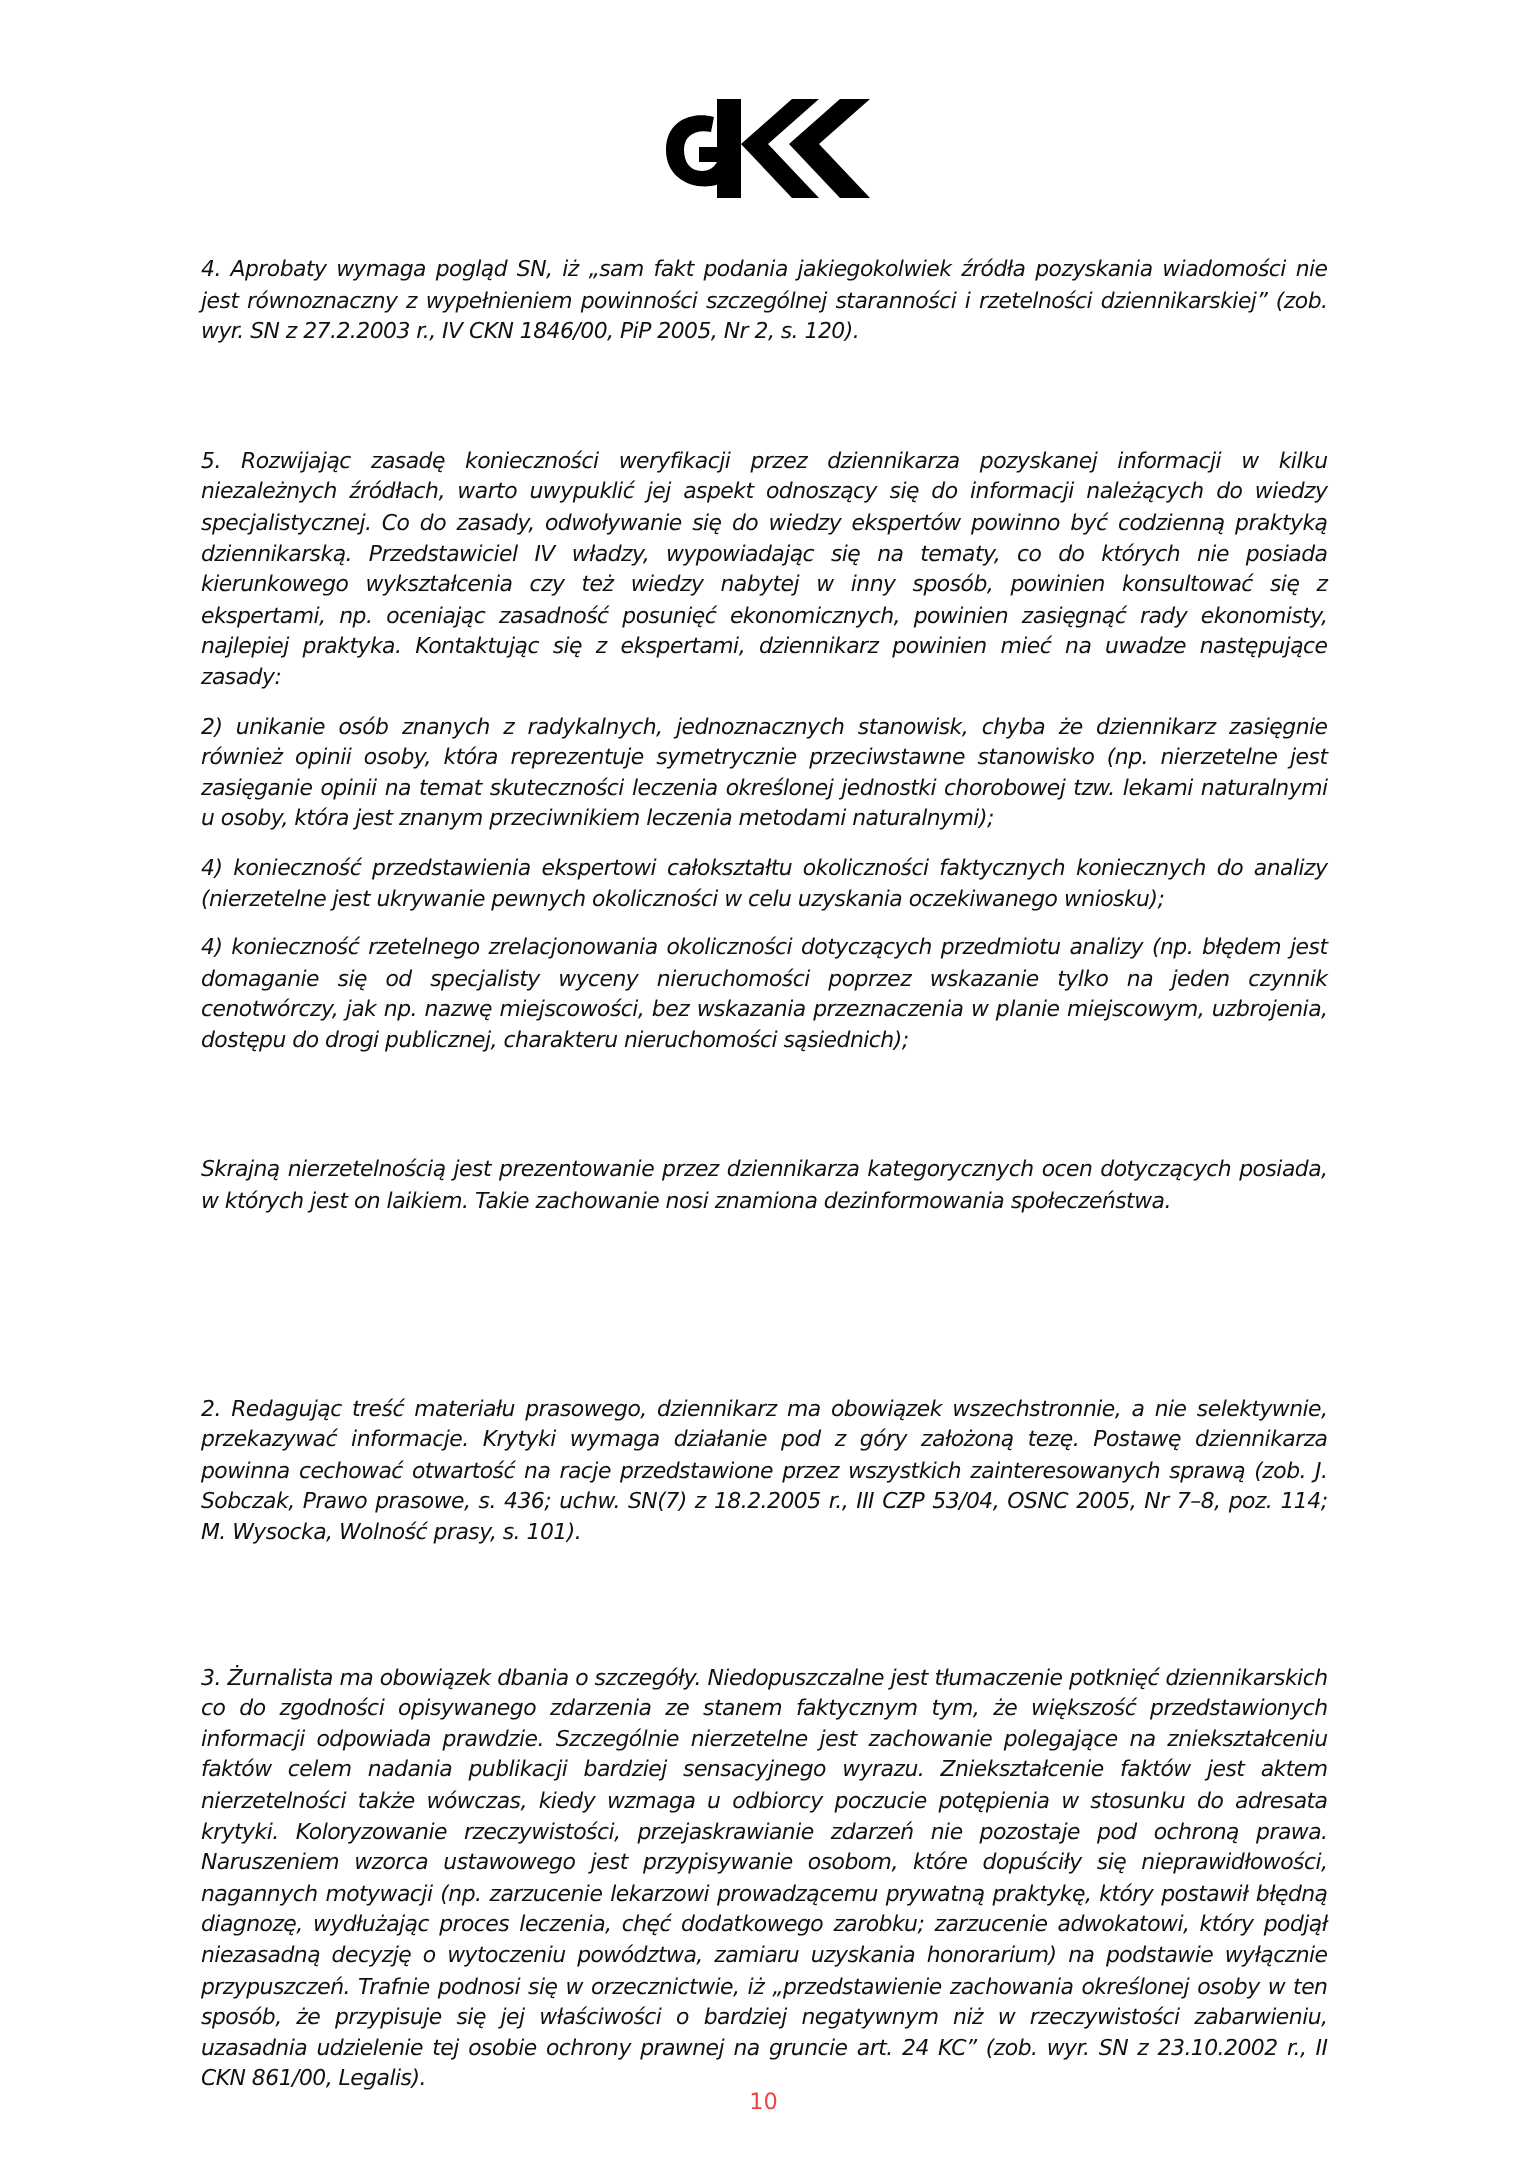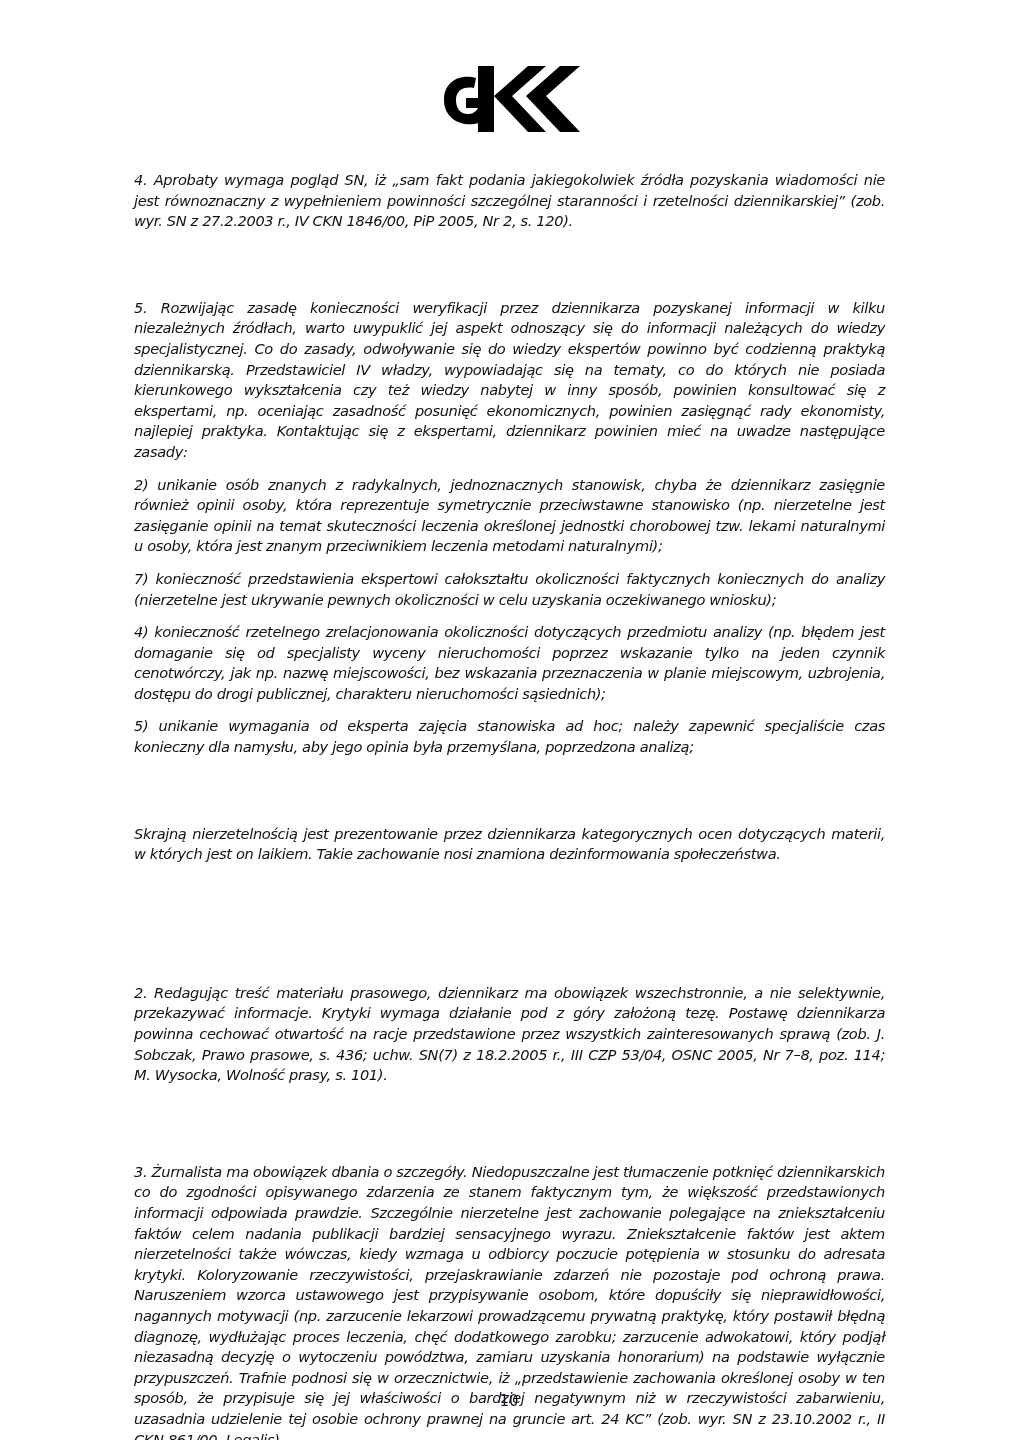--- a/index.html
+++ b/index.html
@@ -9,21 +9,21 @@
     position: absolute; left: 122px; top: 158px; width: 775px;
     font-family: "DejaVu Sans", sans-serif; font-size: 14.6px; line-height: 20.6px;
     font-style: italic; text-align: justify; letter-spacing: -0.35px;
   }
   .content p { margin: 12px; }
   .content b { font-weight: normal; }
   .gap-md { height: 42px; }
   .heading { font-weight: bold; }
   .page-num {
     position: absolute; left: 0; width: 1018px; top: 1392px; text-align: center;
-    font-family: "DejaVu Sans", sans-serif; font-size: 15px; color: #0f172a;
+    font-family: "DejaVu Sans", sans-serif; font-size: 15px; color: #ef4444;
   }
 </style>
 </head>
 <body>
 
 <svg class="logo" viewBox="0 0 145 72">
 
   <path d="M36 18 C22 14 4 20 4 40 C4 58 20 66 34 64 C42 63 48 58 50 52 L50 38 L26 38 L26 48 L38 48 C36 52 32 54 28 54 C20 54 16 48 16 40 C16 30 24 26 34 28 Z" fill="#000"></path>
 
   <rect x="38" y="6" width="16" height="66" fill="#000"></rect>
@@ -31,26 +31,25 @@
 
   <polygon points="86,36 120,6 140,6 106,36 140,72 120,72" fill="#000"></polygon>
 </svg>
 
 <div class="content">
   <p><span>4. Aprobaty wymaga pogląd SN, iż „sam fakt podania jakiegokolwiek źródła pozyskania wiadomości nie jest równoznaczny z wypełnieniem powinności szczególnej staranności i rzetelności dziennikarskiej” (zob. wyr. SN z 27.2.2003 r., IV CKN 1846/00, PiP 2005, Nr 2, s. 120).</span></p>
   <div class="gap-md"></div>
 
   <p><span>5. Rozwijając zasadę konieczności weryfikacji przez dziennikarza pozyskanej informacji w kilku niezależnych źródłach, warto uwypuklić jej aspekt odnoszący się do informacji należących do wiedzy specjalistycznej. Co do zasady, odwoływanie się do wiedzy ekspertów powinno być codzienną praktyką dziennikarską. </span><b>Przedstawiciel IV władzy, wypowiadając się na tematy, co do których nie posiada kierunkowego wykształcenia czy też wiedzy nabytej w inny sposób, powinien konsultować się z ekspertami</b><span>, np. oceniając zasadność posunięć ekonomicznych, powinien zasięgnąć rady ekonomisty, najlepiej praktyka. Kontaktując się z ekspertami, dziennikarz powinien mieć na uwadze następujące zasady:</span></p>
   <p>2) unikanie osób znanych z radykalnych, jednoznacznych stanowisk, chyba że dziennikarz zasięgnie również opinii osoby, która reprezentuje symetrycznie przeciwstawne stanowisko (np. nierzetelne jest zasięganie opinii na temat skuteczności leczenia określonej jednostki chorobowej tzw. lekami naturalnymi u osoby, która jest znanym przeciwnikiem leczenia metodami naturalnymi);</p>
-  <p>7) konieczność przedstawienia ekspertowi całokształtu okoliczności faktycznych koniecznych do analizy (nierzetelne jest ukrywanie pewnych okoliczności w celu uzyskania oczekiwanego wniosku);</p>
+  <p>4) konieczność przedstawienia ekspertowi całokształtu okoliczności faktycznych koniecznych do analizy (nierzetelne jest ukrywanie pewnych okoliczności w celu uzyskania oczekiwanego wniosku);</p>
   <p>4) konieczność rzetelnego zrelacjonowania okoliczności dotyczących przedmiotu analizy (np. błędem jest domaganie się od specjalisty wyceny nieruchomości poprzez wskazanie tylko na jeden czynnik cenotwórczy, jak np. nazwę miejscowości, bez wskazania przeznaczenia w planie miejscowym, uzbrojenia, dostępu do drogi publicznej, charakteru nieruchomości sąsiednich);</p>
-  <p>5) unikanie wymagania od eksperta zajęcia stanowiska ad hoc; należy zapewnić specjaliście czas konieczny dla namysłu, aby jego opinia była przemyślana, poprzedzona analizą;</p>
   <div class="gap-md"></div>
 
-  <p>Skrajną nierzetelnością jest prezentowanie przez dziennikarza kategorycznych ocen dotyczących materii, w których jest on laikiem. Takie zachowanie nosi znamiona dezinformowania społeczeństwa.</p>
+  <p>Skrajną nierzetelnością jest prezentowanie przez dziennikarza kategorycznych ocen dotyczących posiada, w których jest on laikiem. Takie zachowanie nosi znamiona dezinformowania społeczeństwa.</p>
   <div class="gap-md"></div>
   <div style="height:10px"></div>
 
   <div class="gap-md"></div>
 
   <p><span>2. Redagując treść materiału prasowego, dziennikarz ma obowiązek wszechstronnie, a nie selektywnie, przekazywać informacje. Krytyki wymaga działanie pod z góry założoną tezę. </span><b>Postawę dziennikarza powinna cechować otwartość na racje przedstawione przez wszystkich zainteresowanych sprawą</b><span> (zob. J. Sobczak, Prawo prasowe, s. 436; uchw. SN(7) z 18.2.2005 r., III CZP 53/04, OSNC 2005, Nr 7–8, poz. 114; M. Wysocka, Wolność prasy, s. 101).</span></p>
   <div class="gap-md"></div>
   <div style="height:10px"></div>
 
   <p><span>3. Żurnalista ma obowiązek dbania o szczegóły. Niedopuszczalne jest tłumaczenie potknięć dziennikarskich co do zgodności opisywanego zdarzenia ze stanem faktycznym tym, że większość przedstawionych informacji odpowiada prawdzie. Szczególnie nierzetelne jest zachowanie polegające na zniekształceniu faktów celem nadania publikacji bardziej sensacyjnego wyrazu. Zniekształcenie faktów jest aktem nierzetelności także wówczas, kiedy wzmaga u odbiorcy poczucie potępienia w stosunku do adresata krytyki. Koloryzowanie rzeczywistości, przejaskrawianie zdarzeń nie pozostaje pod ochroną prawa. Naruszeniem wzorca ustawowego jest przypisywanie osobom, które dopuściły się nieprawidłowości, nagannych motywacji (np. zarzucenie lekarzowi prowadzącemu prywatną praktykę, który postawił błędną diagnozę, wydłużając proces leczenia, chęć dodatkowego zarobku; zarzucenie adwokatowi, który podjął niezasadną decyzję o wytoczeniu powództwa, zamiaru uzyskania honorarium) na podstawie wyłącznie przypuszczeń. Trafnie podnosi się w orzecznictwie, iż „</span><b>przedstawienie zachowania określonej osoby w ten sposób, że przypisuje się jej właściwości o bardziej negatywnym niż w rzeczywistości zabarwieniu, uzasadnia udzielenie tej osobie ochrony prawnej na gruncie art. 24 KC</b><span>” (zob. wyr. SN z 23.10.2002 r., II CKN 861/00, Legalis).</span></p>

